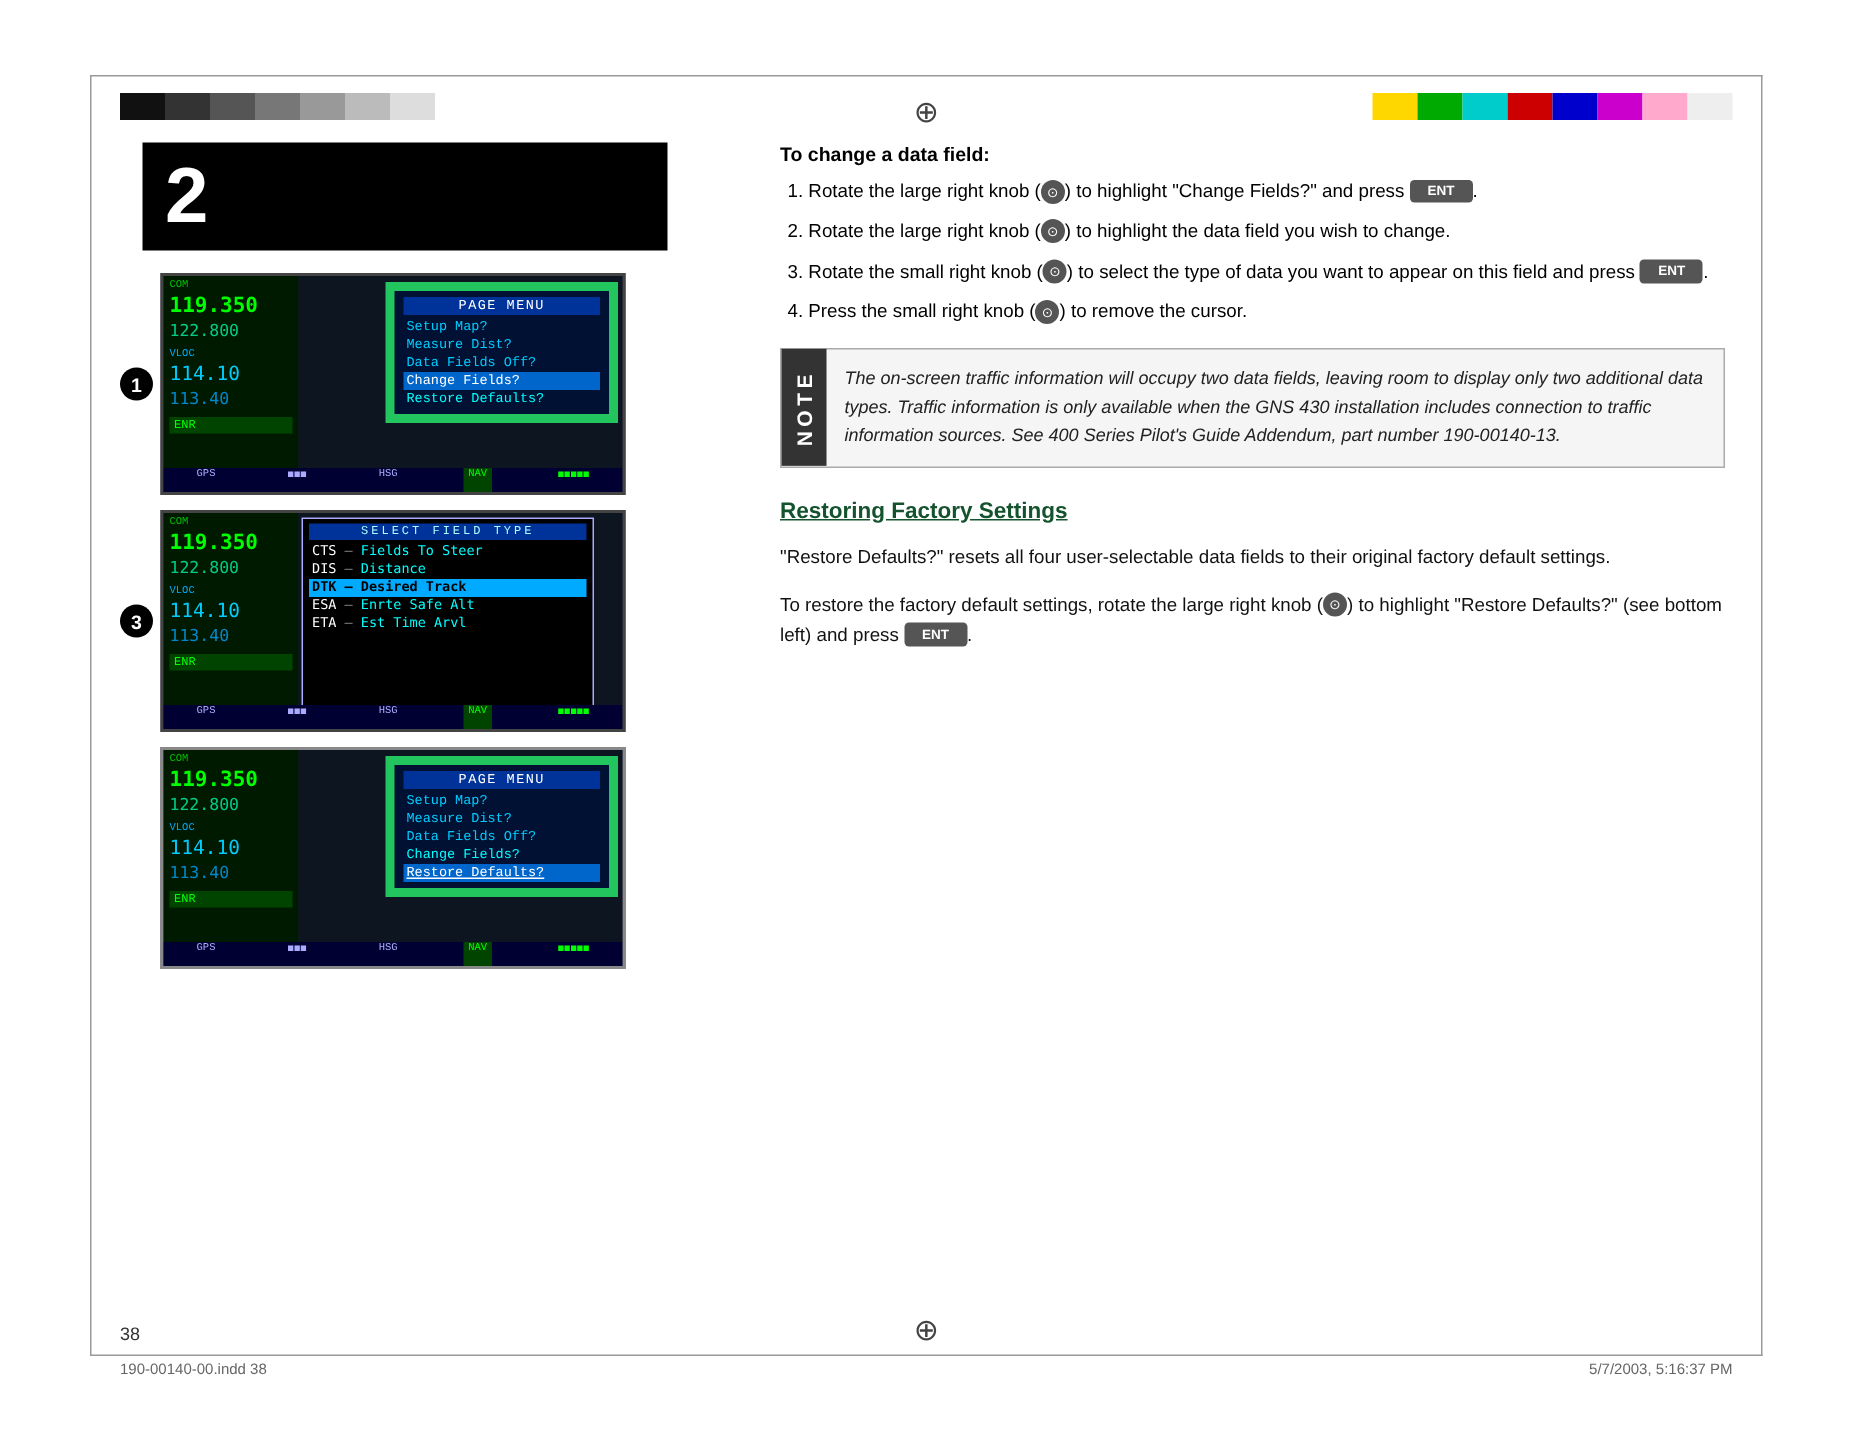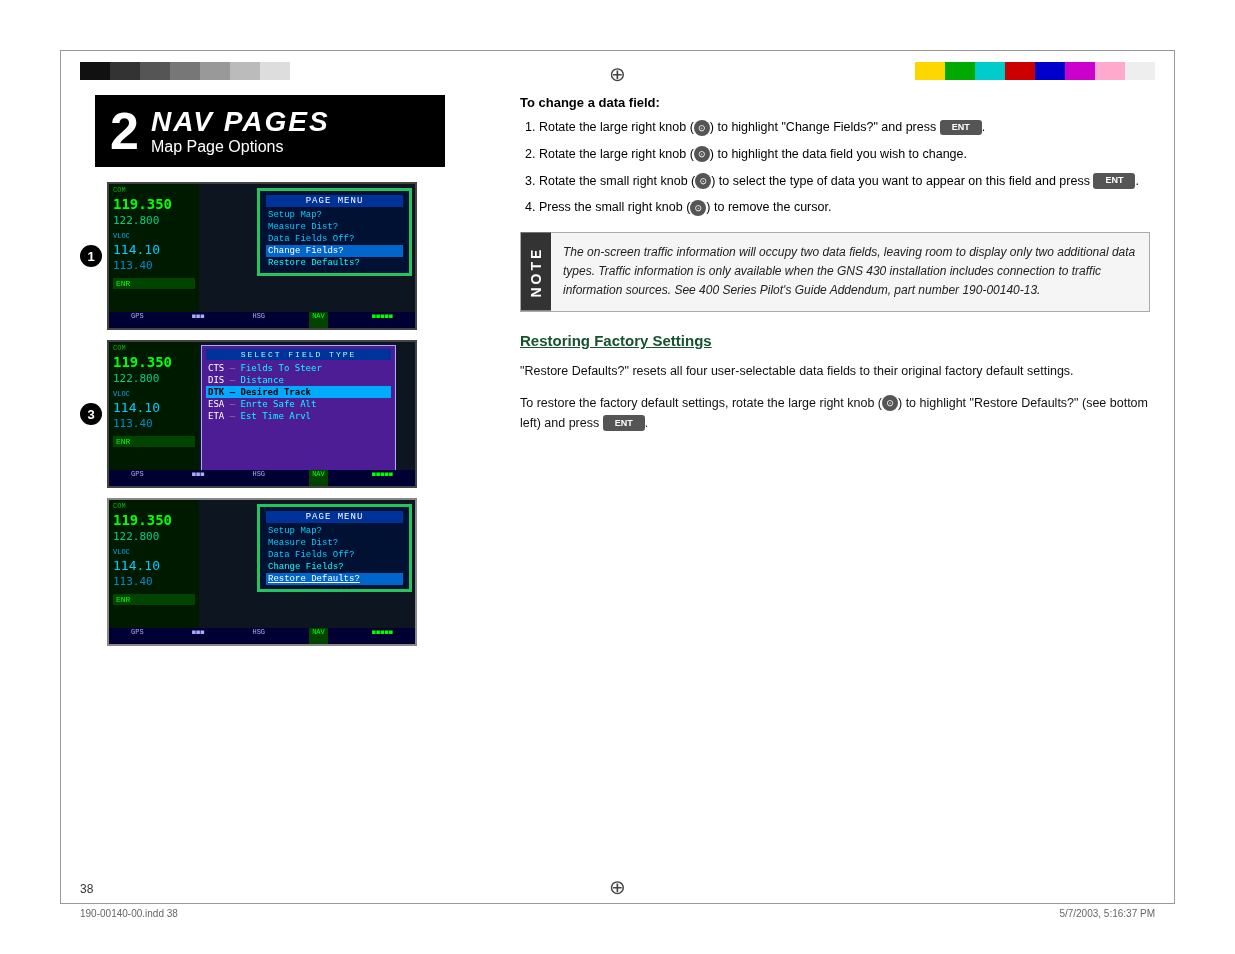--- a/index.html
+++ b/index.html
@@ -145,21 +145,21 @@
       font-size: 7px;
       color: #aaaaff;
     }
     .gps-nav-active { background: #004400; color: #00ff00; padding: 0 3px; }
 
     
     .gps-menu {
       position: absolute;
       right: 2px; top: 5px;
       background: #001133;
-      border: 3px solid #22c55e;
+      border: 6px solid #22c55e;
       padding: 4px 6px;
       width: 155px;
     }
     .gps-menu-title {
       background: #003399;
       color: #fff;
       font-size: 9px;
       text-align: center;
       padding: 1px;
       margin-bottom: 2px;
@@ -326,24 +326,20 @@
   <div class="cbr cbr-ltpink"></div>
   <div class="cbr cbr-white"></div>
 </div>
 
 <div class="crosshair-top">⊕</div>
 
 <div class="left-panel">
 
   <div class="nav-header">
     <div class="nav-number">2</div>
-    <div class="nav-title-block">
-      <div class="nav-title-main">NAV PAGES</div>
-      <div class="nav-title-sub">Map Page Options</div>
-    </div>
   </div>
 
   <div class="gps-screen-container" style="position:relative; margin-top:15px;">
     <div style="position:absolute; left:5px; top:50%; transform:translateY(-50%); width:22px; height:22px; background:#000; border-radius:50%; display:flex; align-items:center; justify-content:center; color:#fff; font-weight:bold; font-size:13px; z-index:10;">1</div>
     <div class="gps-screen" style="margin-left:32px; width:310px; height:148px;">
 
       <div class="gps-left-col" style="width:90px;">
         <div style="font-size:7px; color:#00bb00;">COM</div>
         <div style="font-size:14px; font-weight:bold; color:#00ff00; font-family:monospace;">119.350</div>
         <div style="font-size:11px; color:#00cc88; font-family:monospace;">122.800</div>
@@ -382,21 +378,21 @@
         <div style="font-size:7px; color:#00bb00;">COM</div>
         <div style="font-size:14px; font-weight:bold; color:#00ff00; font-family:monospace;">119.350</div>
         <div style="font-size:11px; color:#00cc88; font-family:monospace;">122.800</div>
         <div style="font-size:7px; color:#00aaff; margin-top:3px;">VLOC</div>
         <div style="font-size:13px; color:#00ccff; font-family:monospace;">114.10</div>
         <div style="font-size:11px; color:#0088cc; font-family:monospace;">113.40</div>
         <div style="margin-top:4px; background:#004400; color:#00ff00; font-size:8px; padding:1px 3px; display:inline-block;">ENR</div>
       </div>
       <div style="position:absolute; left:90px; top:0; right:0; bottom:16px; background:#0d1520;">
 
-        <div style="position:absolute; left:2px; top:3px; background:#4c1d95; border:1px solid #aaaaff; padding:3px 4px; width:195px;">
+        <div style="position:absolute; left:2px; top:3px; background:#000000; border:1px solid #aaaaff; padding:3px 4px; width:195px;">
           <div style="background:#003399; color:#aaffff; font-size:8px; text-align:center; padding:1px; margin-bottom:2px; letter-spacing:2px;">SELECT FIELD TYPE</div>
           <div style="font-size:9px; color:#00ccff; padding:1px 2px; font-family:monospace;"><span style="color:#fff;">CTS</span> <span style="color:#888;">–</span> <span style="color:#00ffff;">Fields To Steer</span></div>
           <div style="font-size:9px; color:#00ccff; padding:1px 2px; font-family:monospace;"><span style="color:#fff;">DIS</span> <span style="color:#888;">–</span> <span style="color:#00ffff;">Distance</span></div>
           <div style="font-size:9px; background:#00aaff; color:#000; padding:1px 2px; font-family:monospace; font-weight:bold;"><span>DTK</span> <span>–</span> <span>Desired Track</span></div>
           <div style="font-size:9px; color:#00ccff; padding:1px 2px; font-family:monospace;"><span style="color:#fff;">ESA</span> <span style="color:#888;">–</span> <span style="color:#00ffff;">Enrte Safe Alt</span></div>
           <div style="font-size:9px; color:#00ccff; padding:1px 2px; font-family:monospace;"><span style="color:#fff;">ETA</span> <span style="color:#888;">–</span> <span style="color:#00ffff;">Est Time Arvl</span></div>
           <div style="font-size:9px; color:#00ccff; padding:1px 2px; font-family:Liberation Serif, serif;margin-top:46px;"><span style="color:#fff;">ETE</span> <span style="color:#888;">–</span> <span style="color:#00ffff;">Est Time Enrte</span></div>
         </div>
       </div>
       <div class="gps-bottom-row">

